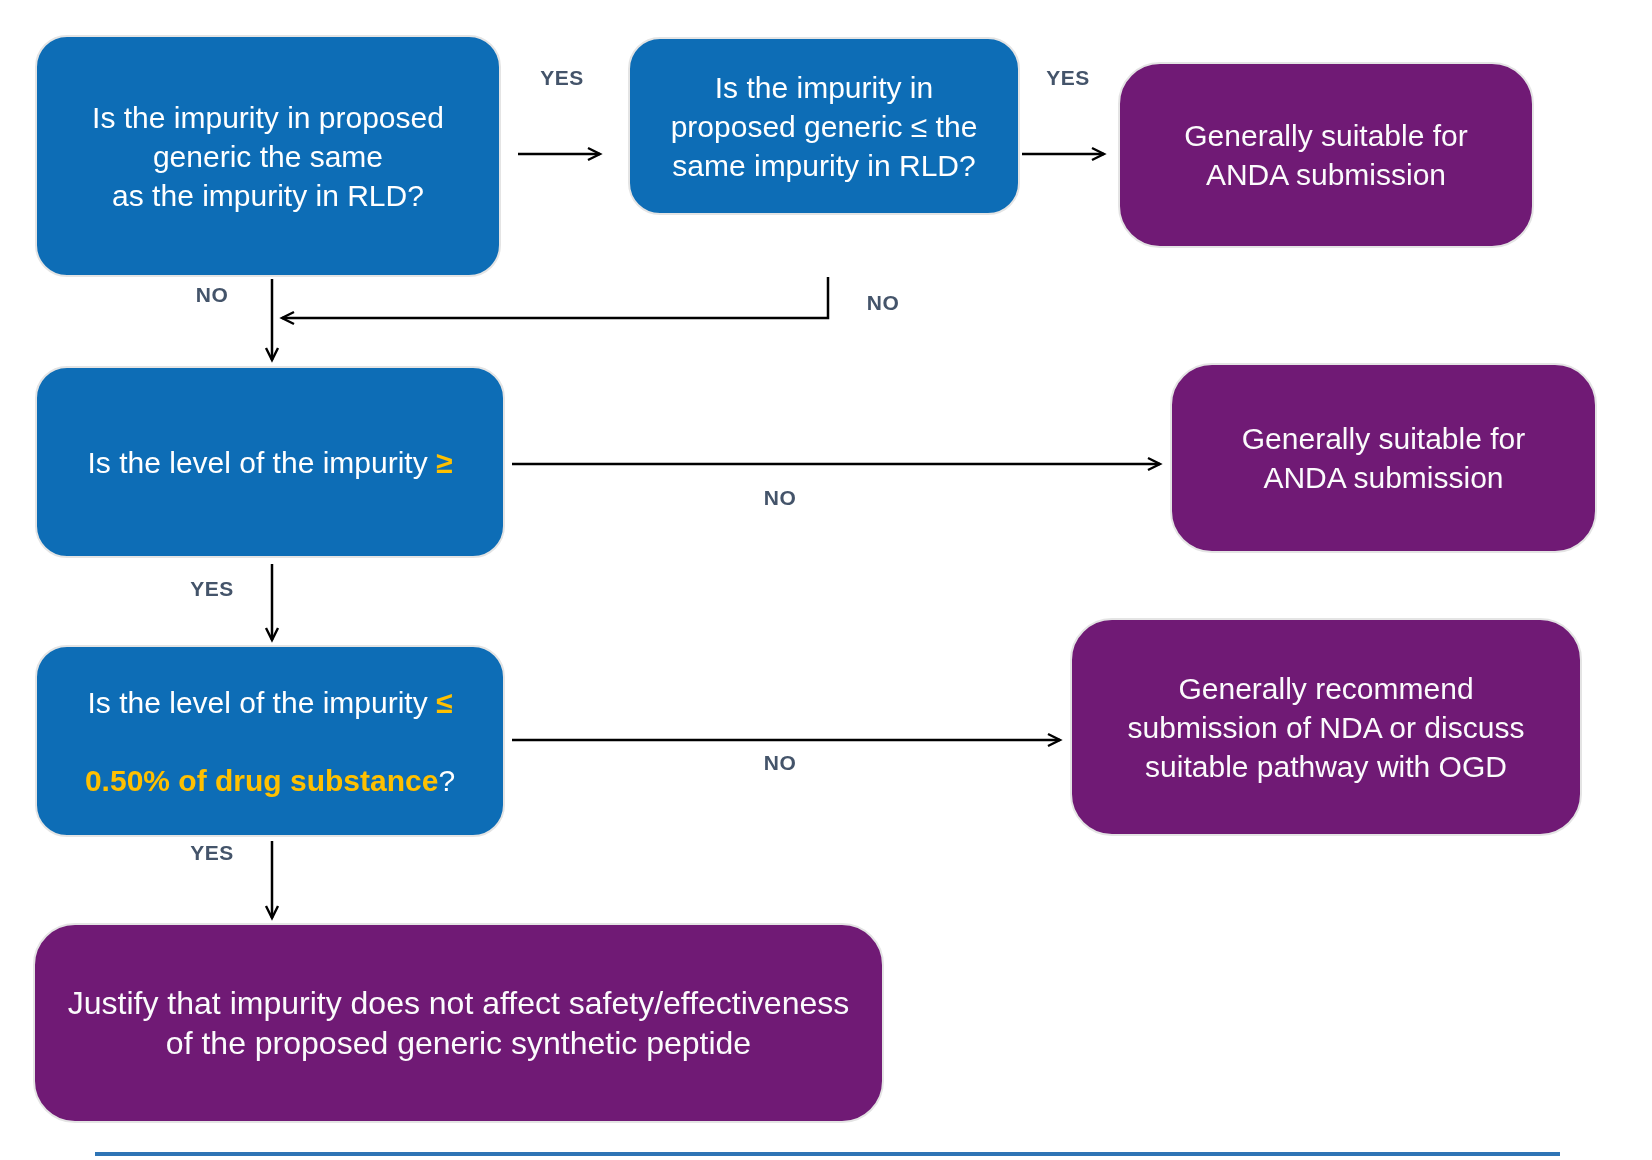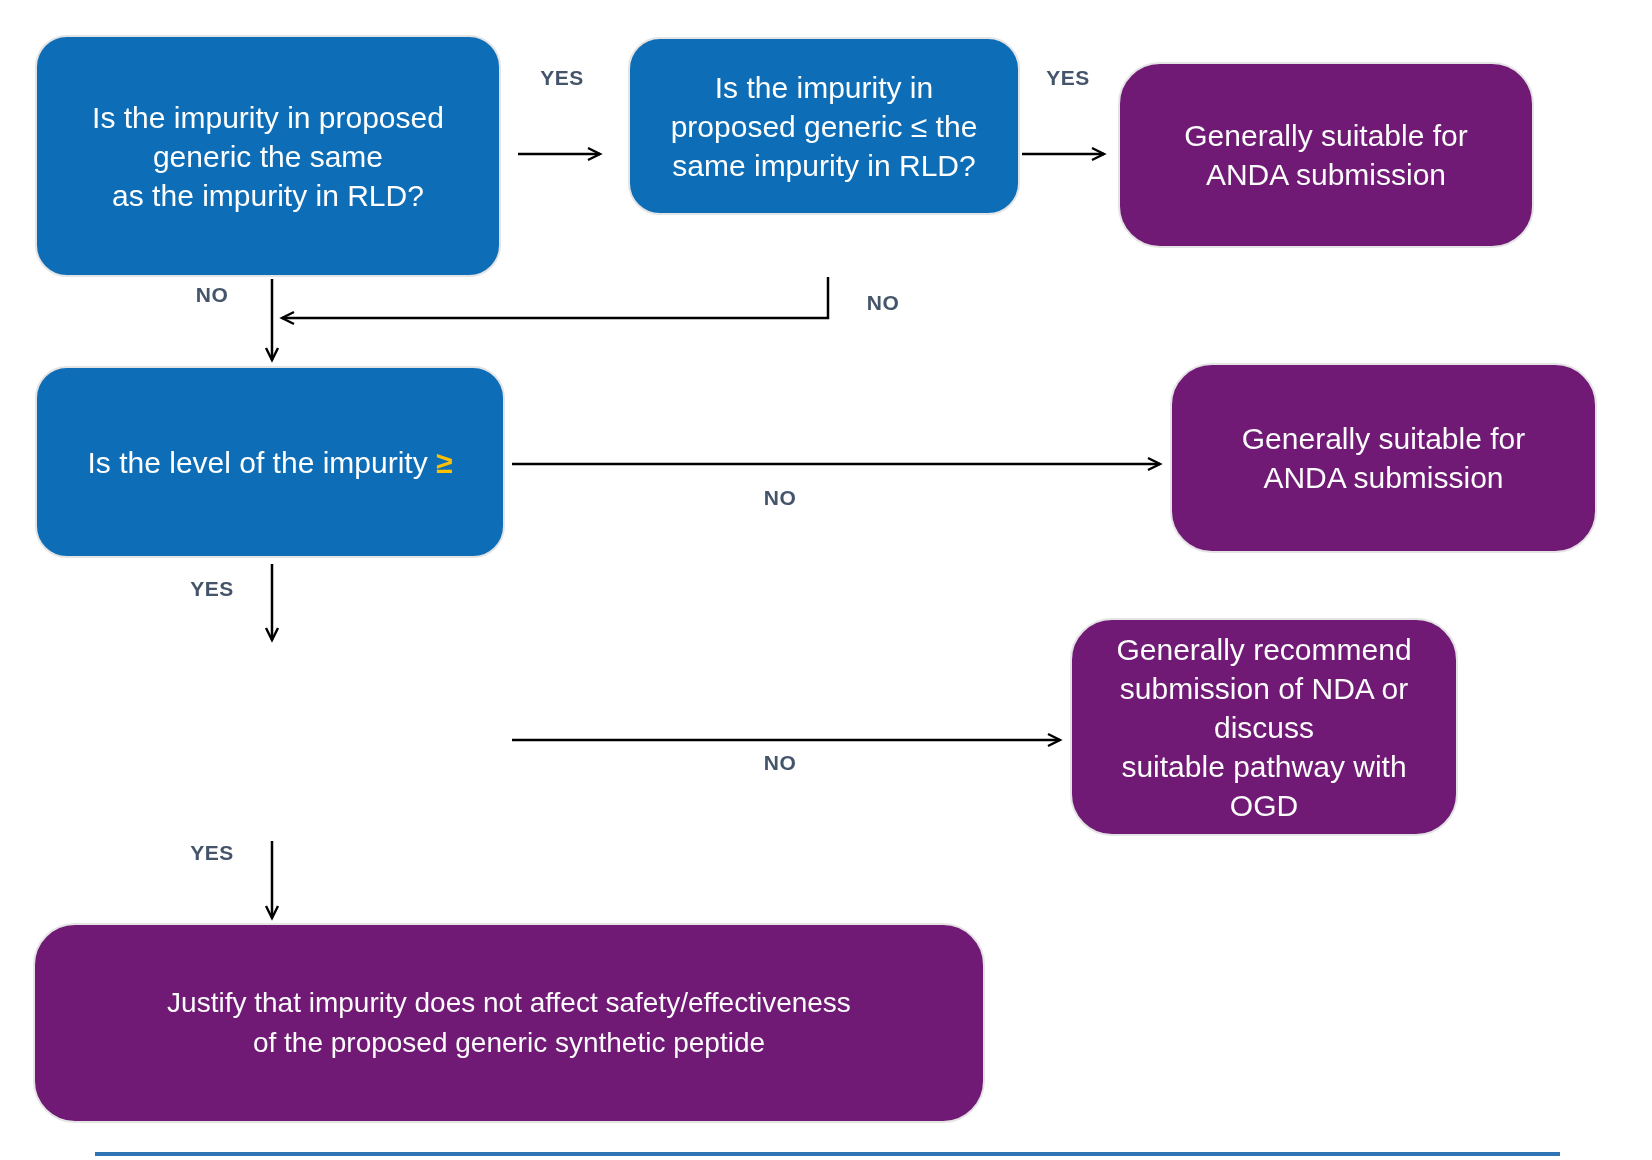--- a/index.html
+++ b/index.html
@@ -73,28 +73,34 @@
     <div class="txt">
       <div><span>Is the level of the impurity </span><span class="yellow">≥</span></div>
     </div>
   </div>
 
   <div class="node gray" style="left:1170px;top:363px;width:427px;height:190px;">
     <div class="txt">Generally suitable for
 ANDA submission</div>
   </div>
 
+  <div class="node blue" style="left:35px;top:645px;width:470px;height:192px;">
+    <div class="txt">
+      <div><span>Is the level of the impurity </span><span class="yellow">≤</span></div>
+      <div><span class="yellow">0.50% of drug substance</span><span>?</span></div>
+    </div>
+  </div>
 
-  <div class="node gray" style="left:1070px;top:618px;width:388px;height:218px;">
+  <div class="node gray" style="left:1070px;top:618px;width:512px;height:218px;">
     <div class="txt">Generally recommend
 submission of NDA or discuss
 suitable pathway with OGD</div>
   </div>
 
-  <div class="node gray" style="left:33px;top:923px;width:952px;height:200px;font-size:28px;line-height:40px;">
+  <div class="node gray" style="left:33px;top:923px;width:851px;height:200px;font-size:32px;line-height:40px;">
     <div class="txt">Justify that impurity does not affect safety/effectiveness
 of the proposed generic synthetic peptide</div>
   </div>
 
   <div class="lbl" style="left:522px;top:66px;width:80px;">YES</div>
   <div class="lbl" style="left:1028px;top:66px;width:80px;">YES</div>
   <div class="lbl" style="left:170px;top:283px;width:84px;">NO</div>
   <div class="lbl" style="left:841px;top:291px;width:84px;">NO</div>
   <div class="lbl" style="left:720px;top:486px;width:120px;">NO</div>
   <div class="lbl" style="left:170px;top:577px;width:84px;">YES</div>

